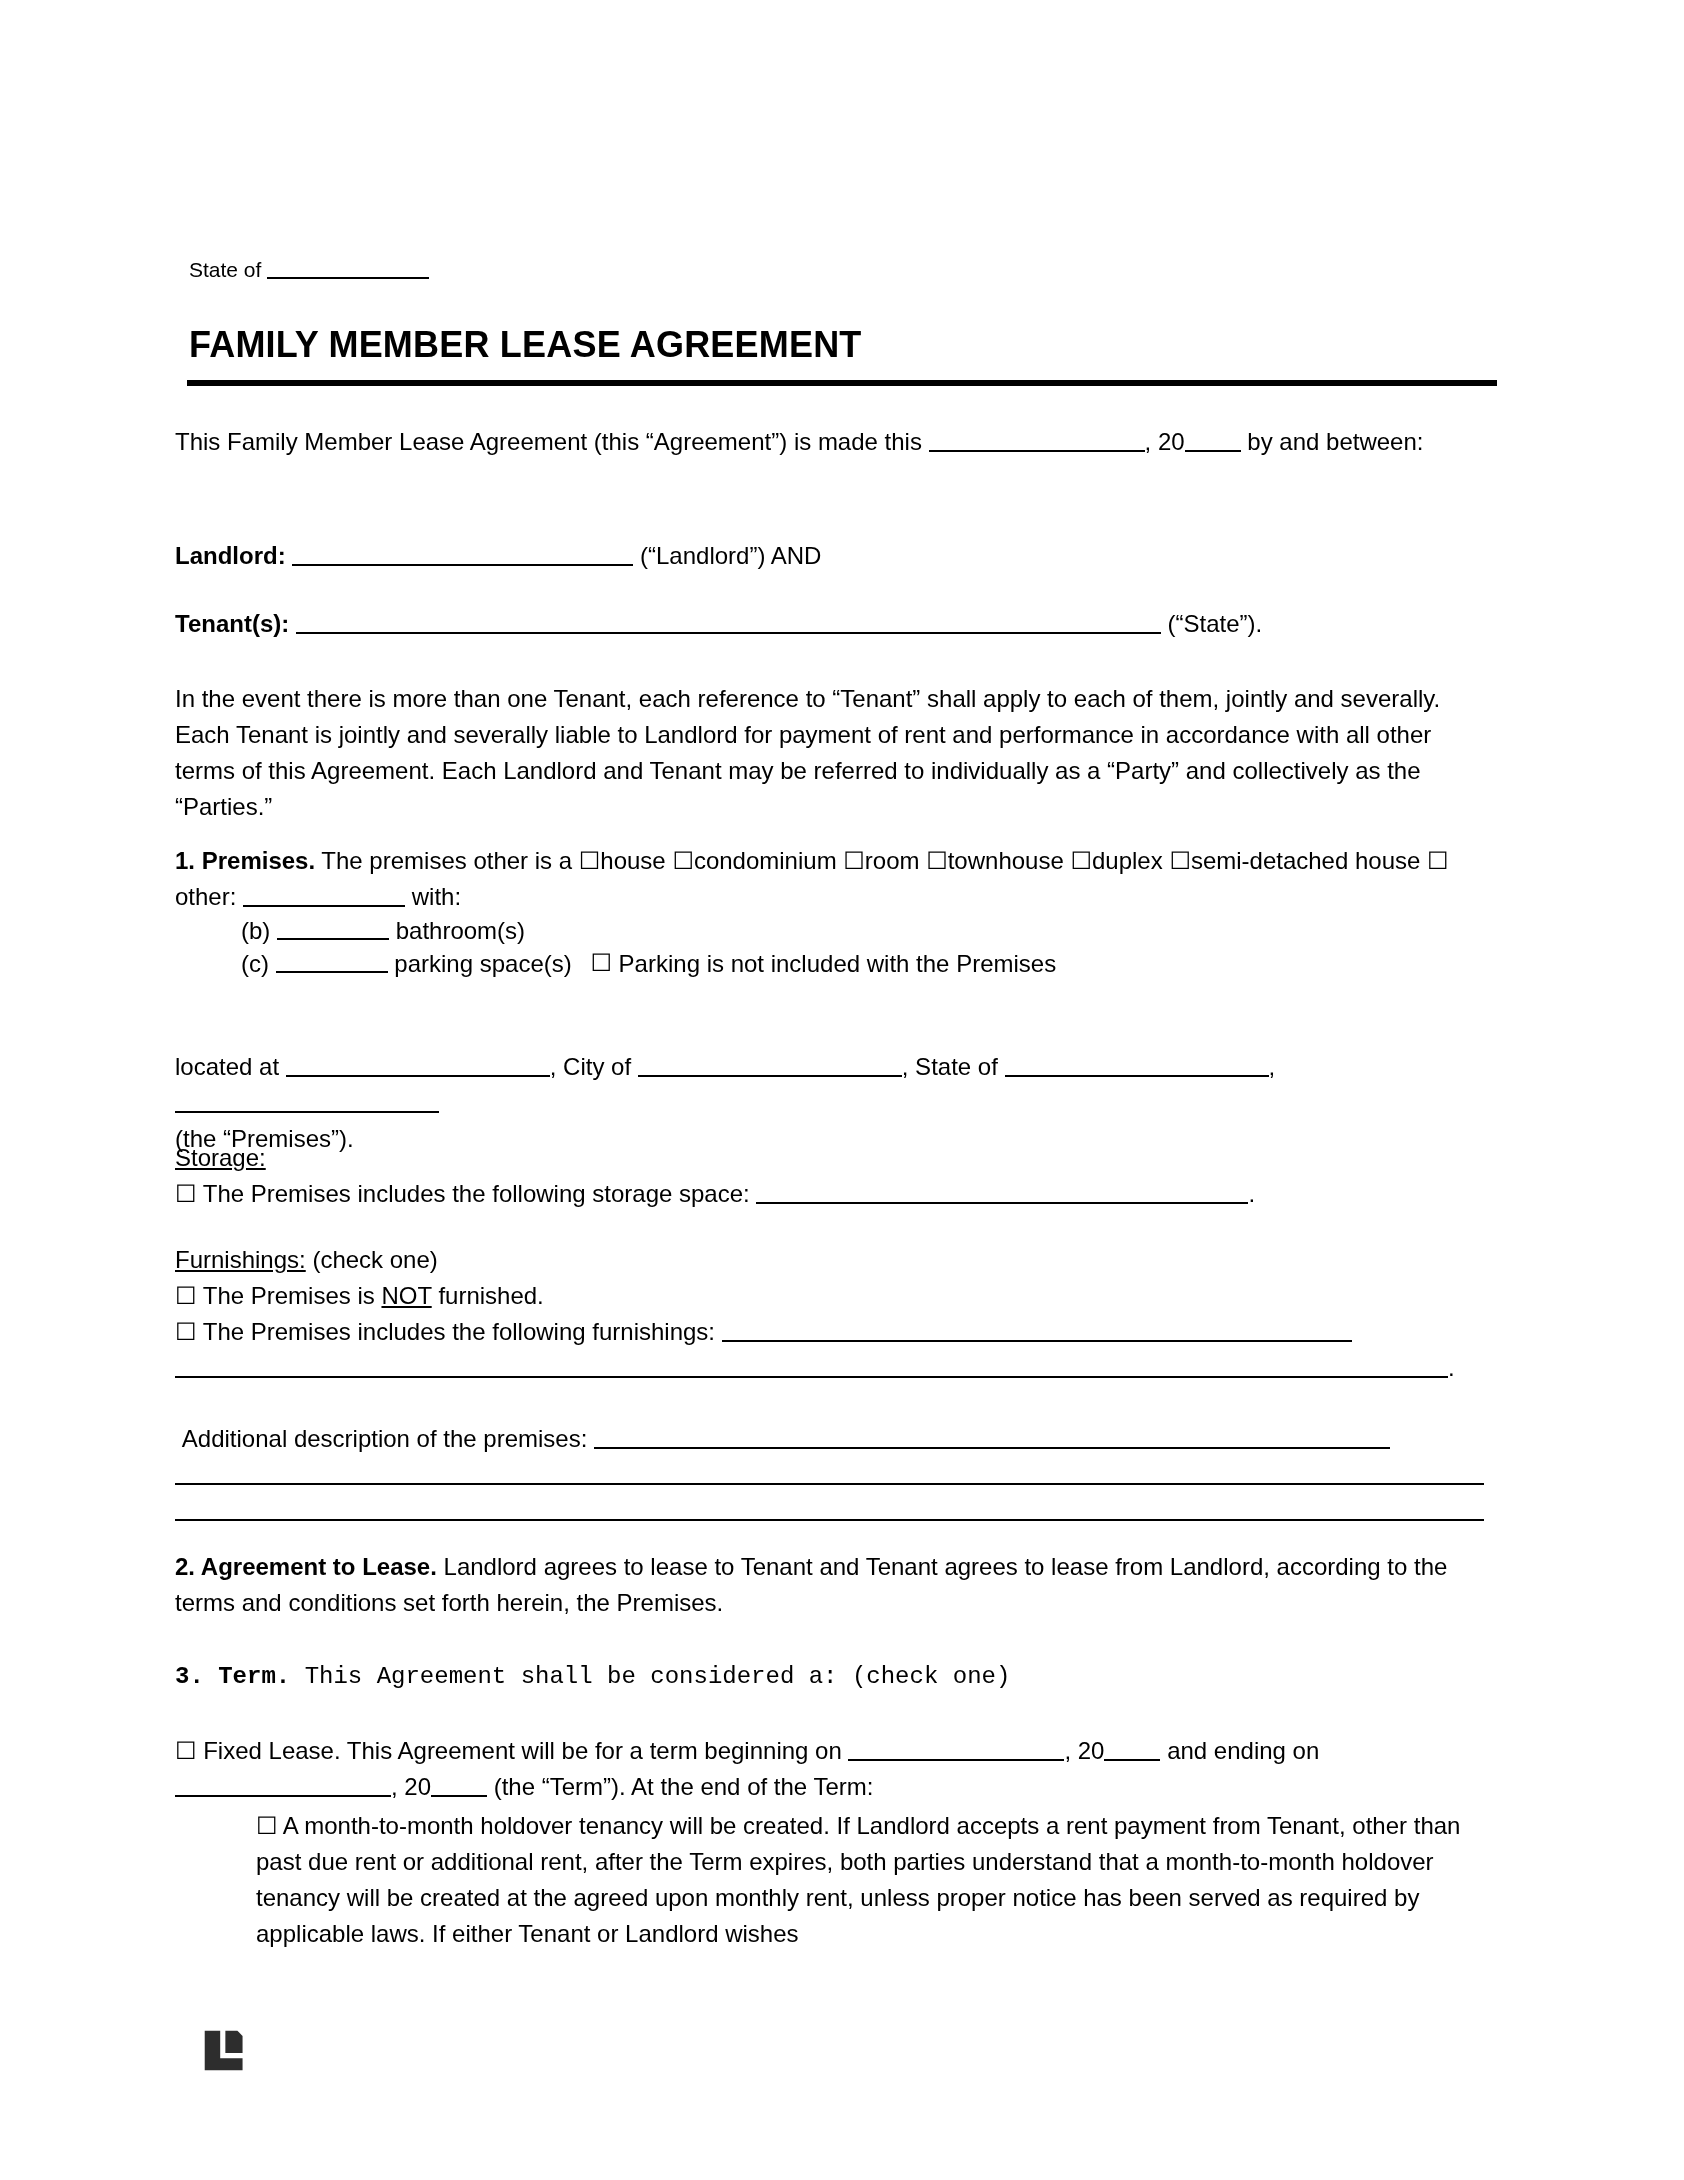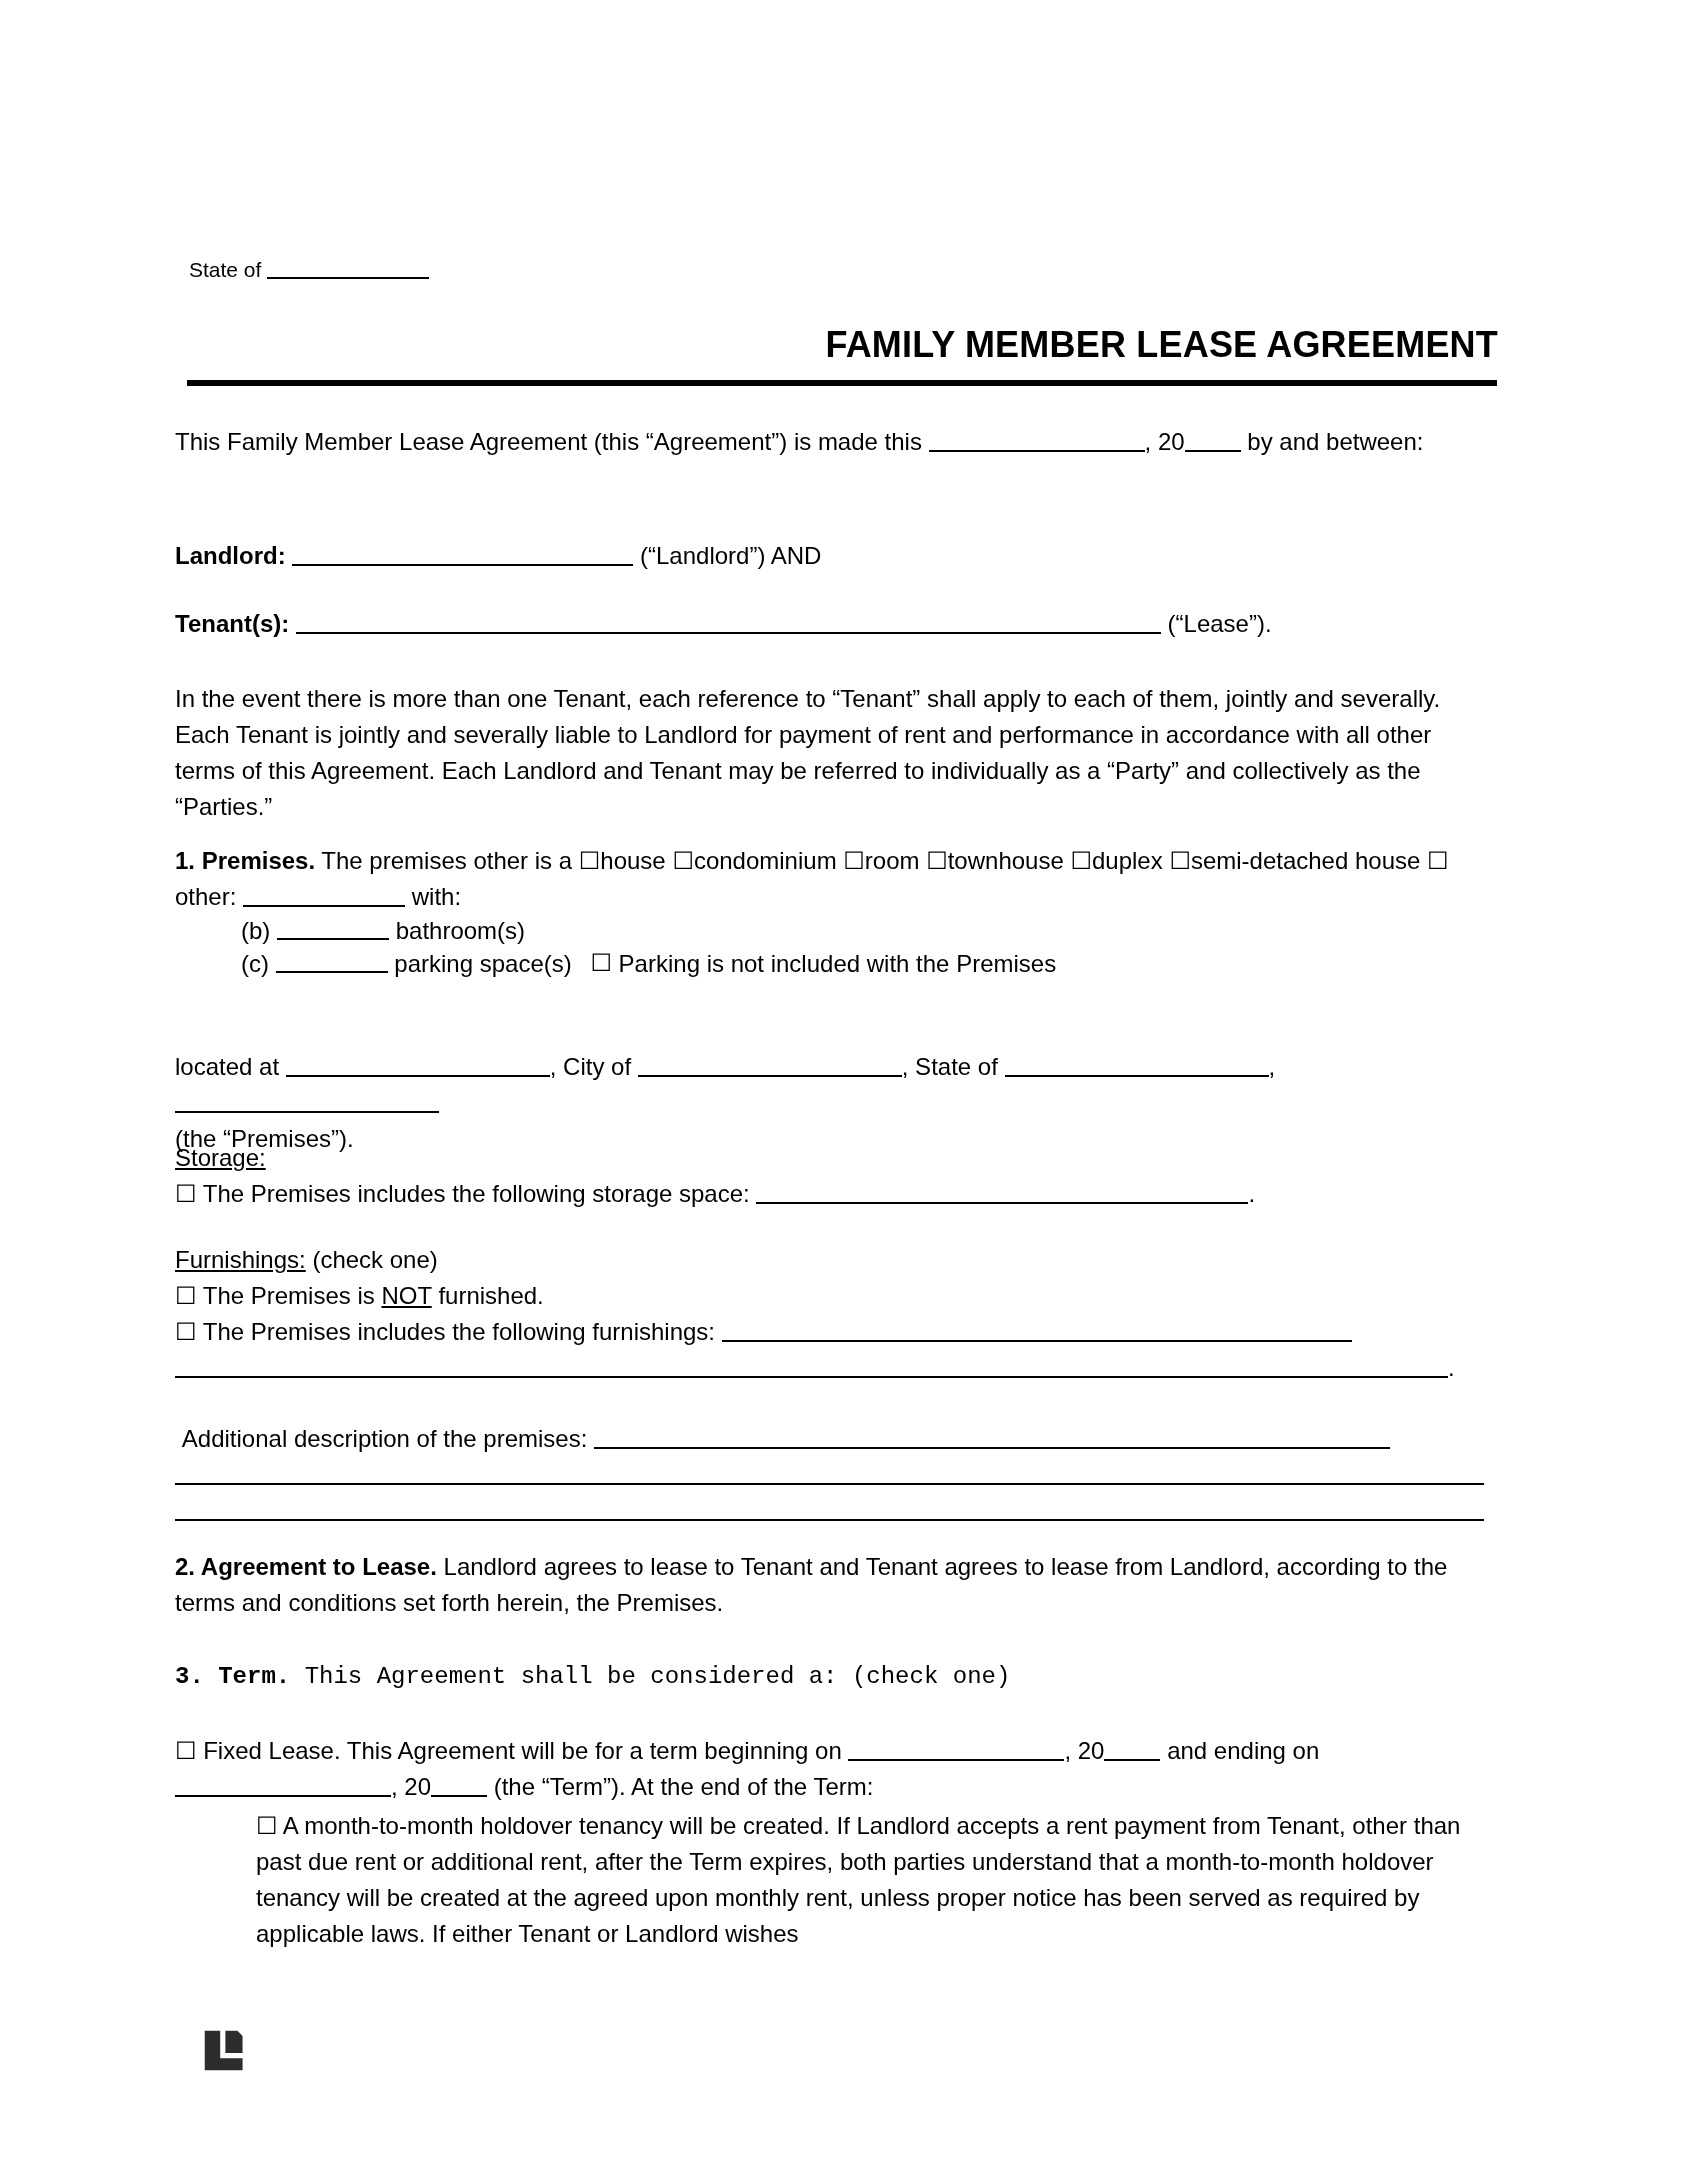--- a/index.html
+++ b/index.html
@@ -27,21 +27,21 @@
     top: 255px;
     font-size: 21px;
     line-height: 1.2;
     white-space: nowrap;
   }
   .doc-title {
     position: absolute;
     left: 189px;
     top: 324px;
     width: 1309px;
-    text-align: right;
+    text-align: left;
     font-size: 36px;
     font-weight: bold;
     letter-spacing: 0.2px;
   }
   .title-rule {
     position: absolute;
     left: 187px;
     top: 380px;
     width: 1310px;
     height: 6px;
@@ -129,21 +129,21 @@
 
   <div class="block" style="top:538px;">
     <span class="b">Landlord:</span>
     <span class="blank" style="width:341px;"></span>
     <span>(“Landlord”) AND</span>
   </div>
 
   <div class="block w-full" style="top:606px;">
     <span class="b">Tenant(s):</span>
     <span class="blank" style="width:865px;"></span>
-    <span>(“Lease”).</span>
+    <span>(“State”).</span>
   </div>
 
   <div class="block w-full" style="top:681px;">In the event there is more than one Tenant, each reference to “Tenant” shall apply to each of them, jointly and severally. Each Tenant is jointly and severally liable to Landlord for payment of rent and performance in accordance with all other terms of this Agreement. Each Landlord and Tenant may be referred to individually as a “Party” and collectively as the “Parties.”</div>
 
   <div class="block w-full" style="top:843px;">
     <span class="b">1. Premises.</span>
     <span>The premises other is a</span>
     <span class="cb">☐</span><span>house</span>
     <span class="cb">☐</span><span>condominium</span>
     <span class="cb">☐</span><span>room</span>

